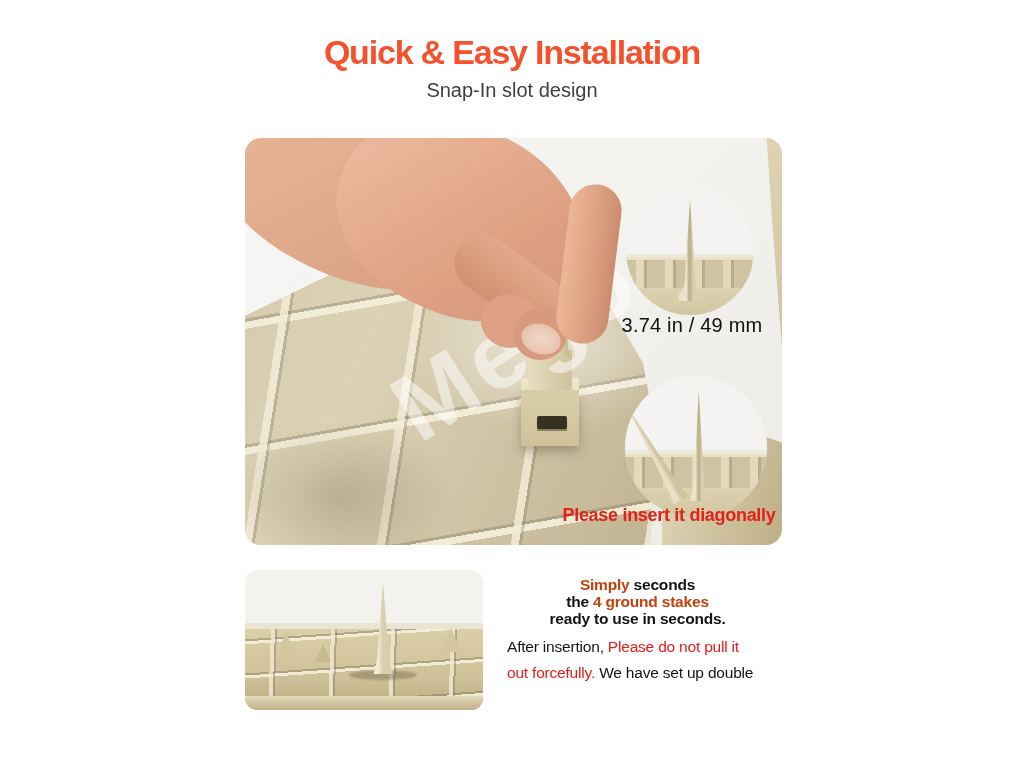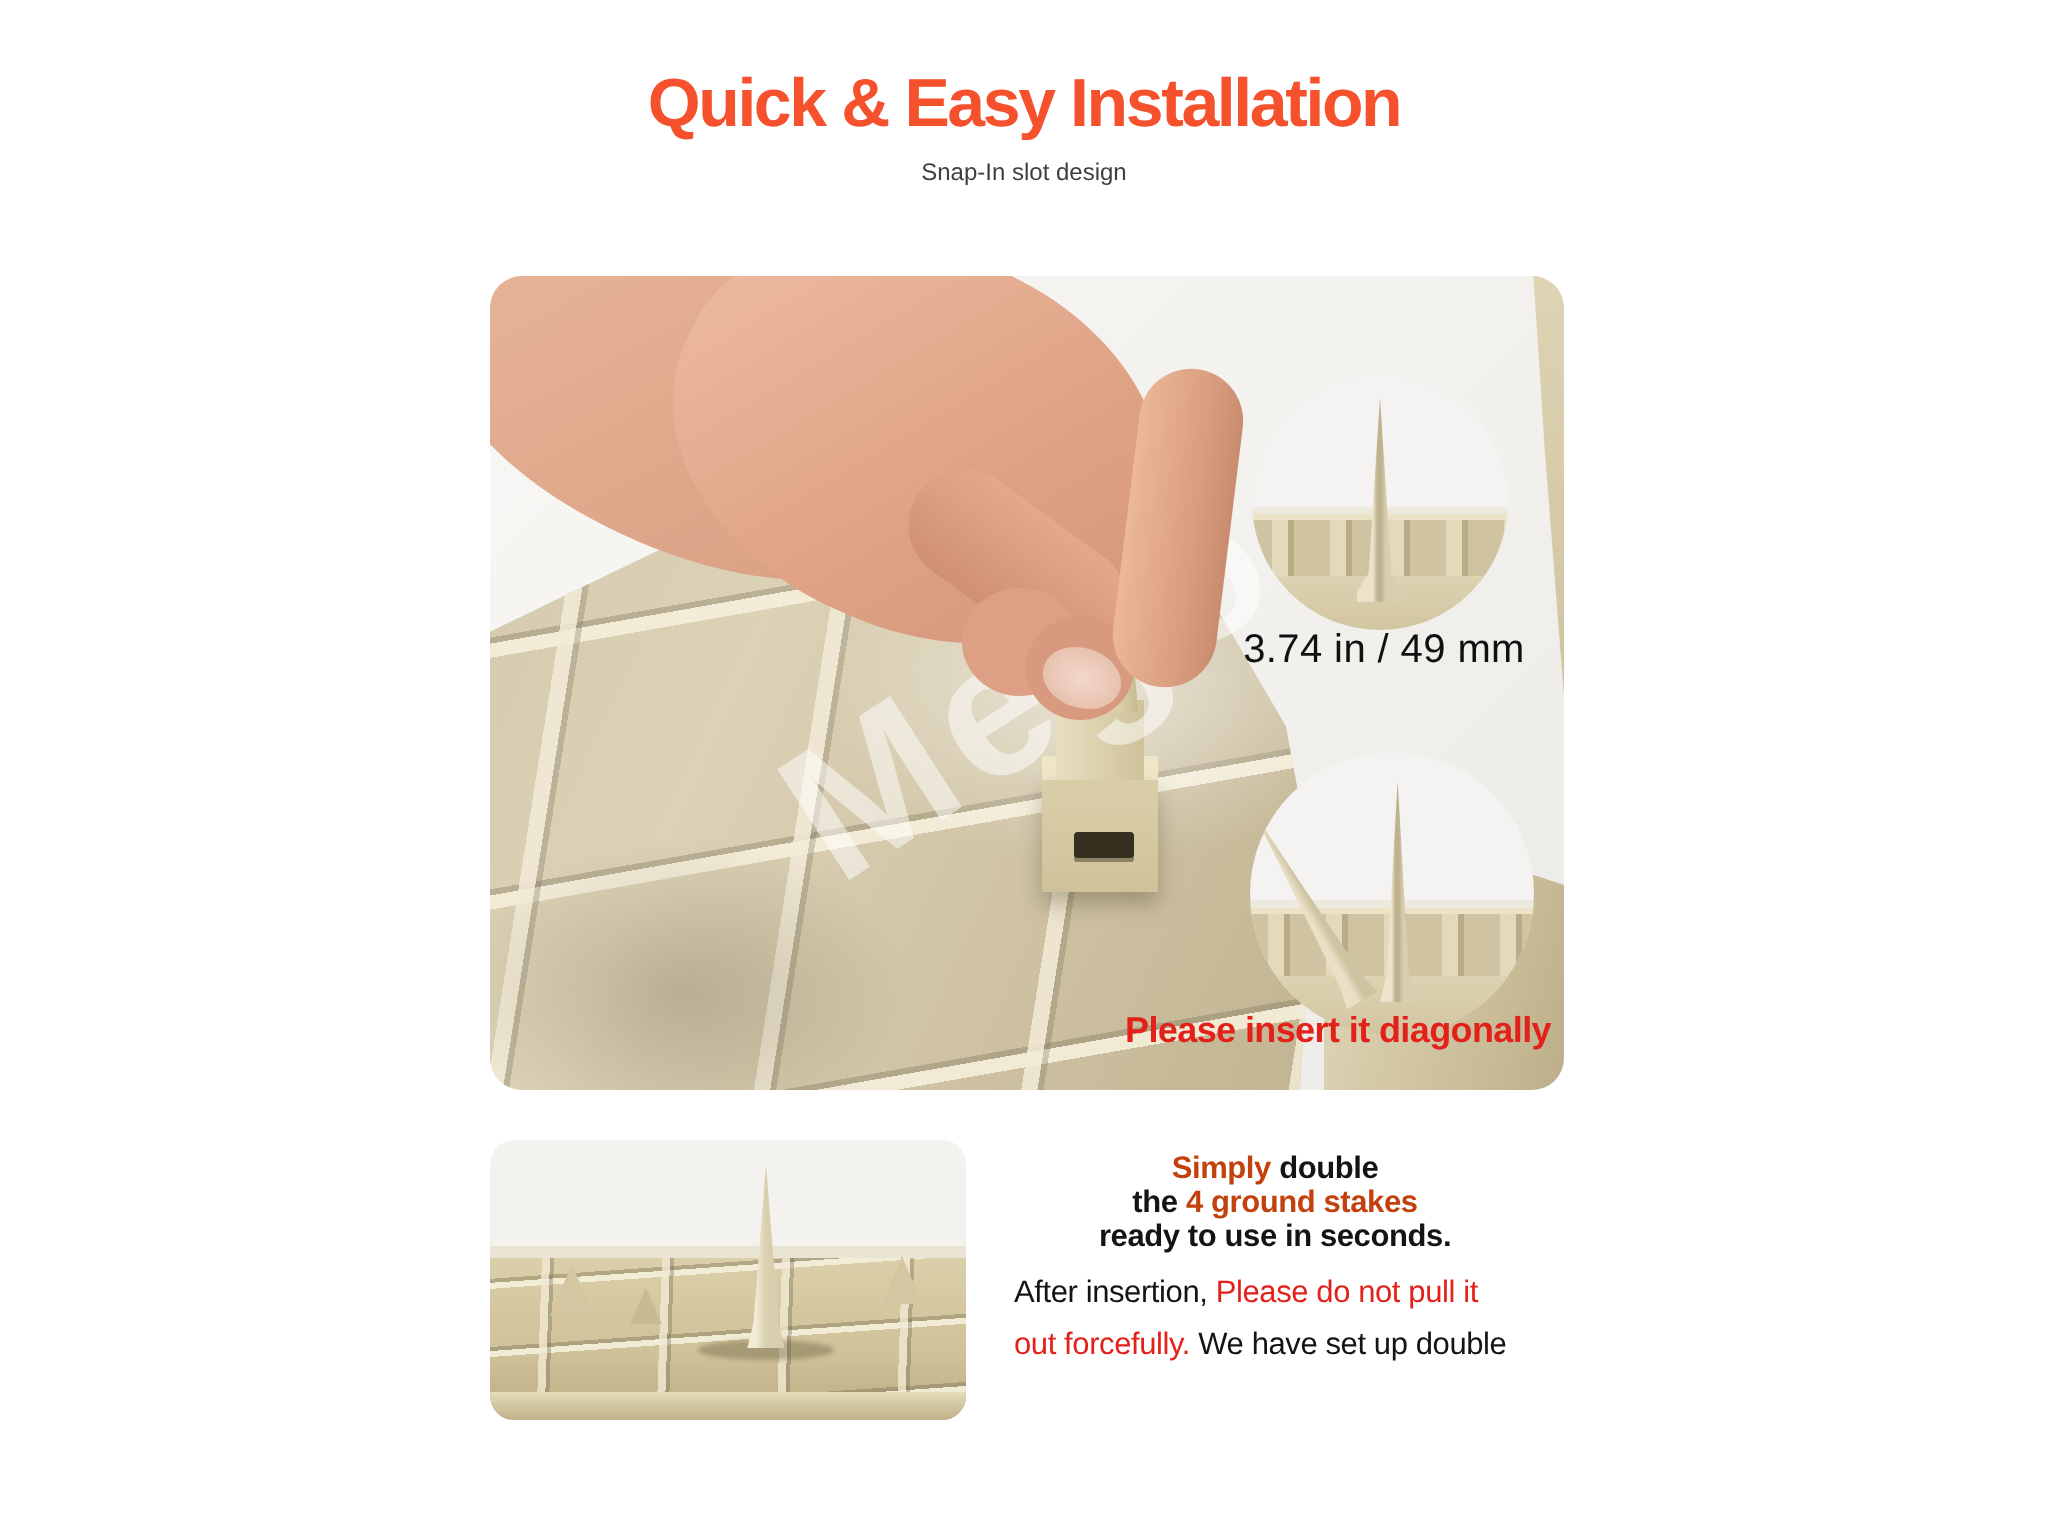--- a/index.html
+++ b/index.html
@@ -3,21 +3,21 @@
 <meta charset="utf-8">
 <style>
   html,body{margin:0;padding:0;background:#ffffff;}
   #canvas{position:relative;width:1024px;height:768px;background:#ffffff;overflow:hidden;
           font-family:"Liberation Sans",sans-serif;}
 
   
   .title{position:absolute;left:0;right:0;top:33px;text-align:center;
          font-size:34px;font-weight:800;letter-spacing:-1.2px;color:#f4512c;}
   .subtitle{position:absolute;left:0;right:0;top:79px;text-align:center;
-            font-size:12px;color:#3f3f3f;}
+            font-size:20px;color:#3f3f3f;}
 
   
   .main-card{position:absolute;left:245px;top:138px;width:537px;height:407px;
              border-radius:16px;overflow:hidden;
              background:linear-gradient(135deg,#f8f7f5 0%,#f3f1ee 55%,#edebe7 100%);}
 
   .grid-panel{position:absolute;inset:0;
     clip-path:polygon(0 43.7%,17.7% 32.4%,37.2% 28.3%,54% 27.5%,60% 33.2%,67% 39.3%,74.1% 55.3%,76.7% 73.7%,75.4% 100%,0 100%);
     background:
       radial-gradient(200px 130px at 57% 50%, rgba(255,255,255,0.55), rgba(255,255,255,0) 70%),
@@ -181,21 +181,21 @@
       <div class="bc-sm bc-sm1"></div>
       <div class="bc-sm bc-sm2"></div>
       <div class="bc-sm bc-sm3"></div>
       <div class="bc-cone-shadow"></div>
       <div class="bc-cone"></div>
       <div class="bc-edge"></div>
     </div>
 
     <div class="bc-text">
       <div class="headline">
-        <div><span class="orange">Simply </span><span>double</span></div>
+        <div><span class="orange">Simply </span><span>seconds</span></div>
         <div><span>the </span><span class="orange">4 ground stakes</span></div>
         <div><span>ready to use in seconds.</span></div>
       </div>
       <div class="para">
         <div class="pline"><span>After insertion, </span><span class="red">Please do not pull it</span></div>
         <div class="pline"><span class="red">out forcefully.</span><span> We have set up double</span></div>
       </div>
     </div>
   </div>
 

